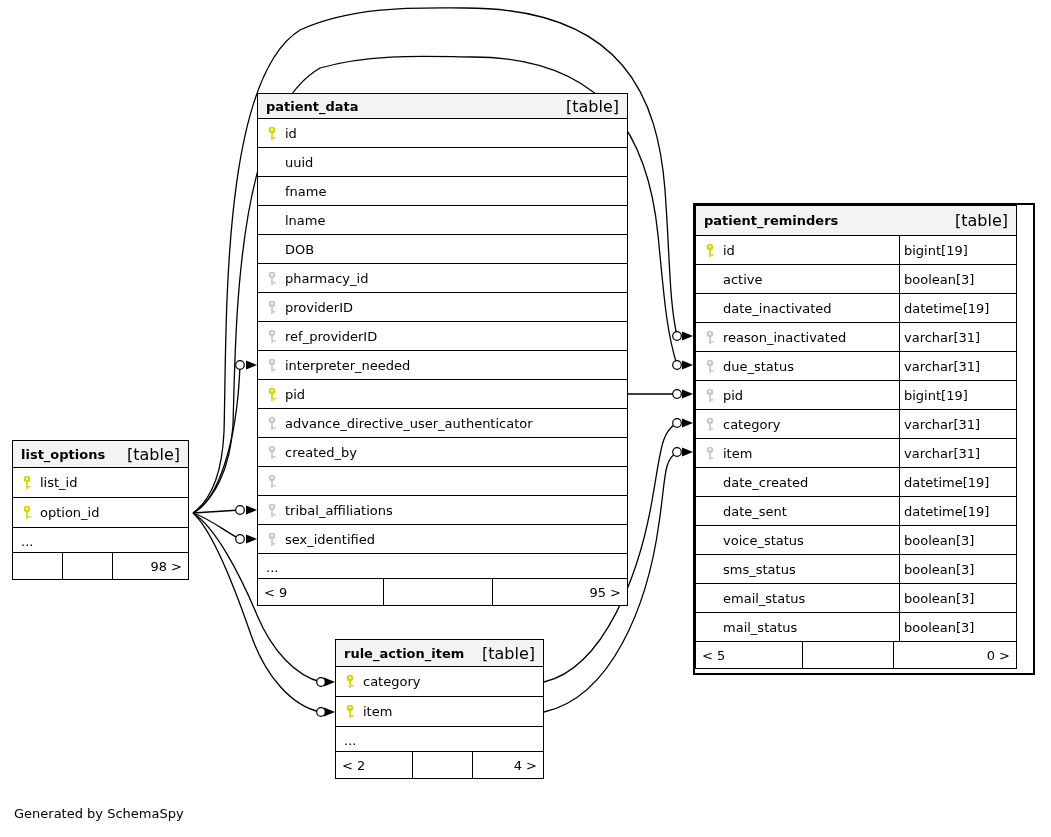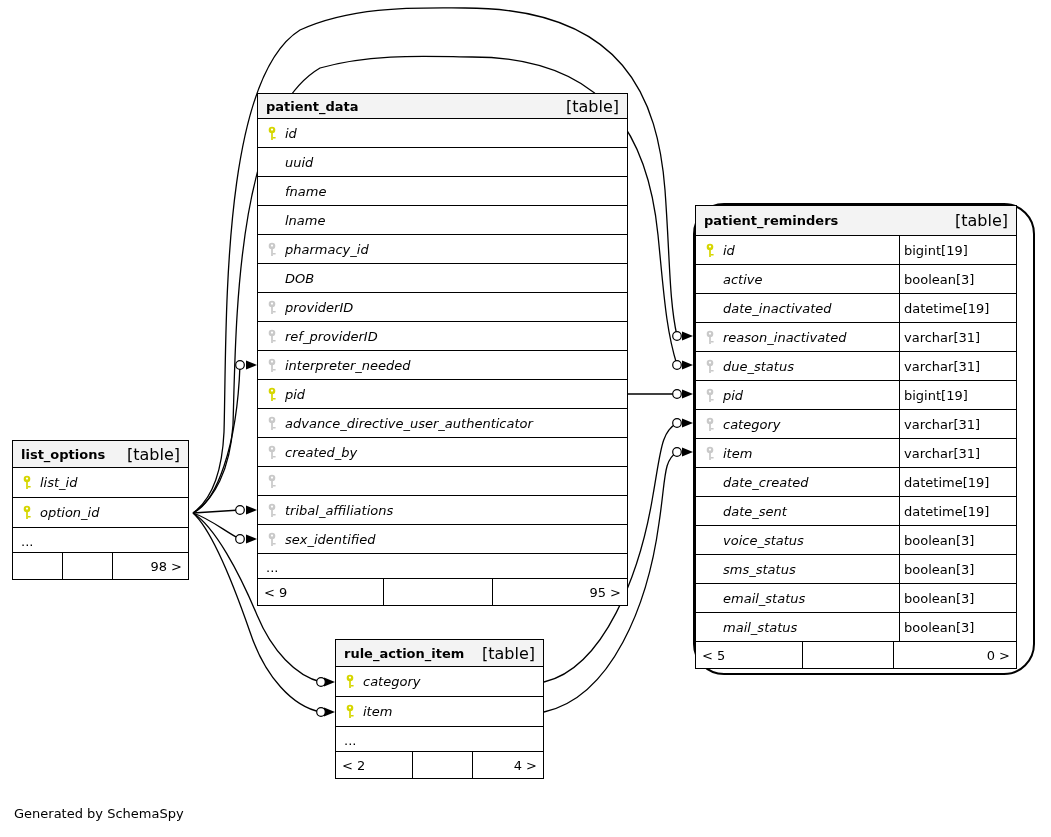--- a/index.html
+++ b/index.html
@@ -10,21 +10,21 @@
   #tables-root div.tnode{position:absolute;box-sizing:border-box;}
   .tblbox{background:#fff;border:1px solid #000;box-sizing:border-box;width:100%;}
   .emphw{border:2px solid #000;background:#fff;padding:0 16px 4px 0;}
   .emphw .tblbox{width:322px;}
   .hdr{display:flex;justify-content:space-between;align-items:center;background:#f3f3f3;
        border-bottom:1px solid #000;padding:0 8px;box-sizing:border-box;}
   .hdr .t{font-weight:bold;white-space:nowrap;}
   .hdr .tag{font-size:16px;white-space:nowrap;margin-left:10px;}
   .row{display:flex;align-items:center;border-bottom:1px solid #000;box-sizing:border-box;}
   .k{width:12px;flex:none;margin:0 7px 0 8px;display:flex;align-items:center;}
-  .n{flex:1;white-space:nowrap;overflow:hidden;font-style:italic;}
+  .n{flex:1;white-space:nowrap;overflow:hidden;}
   .ty{width:117px;flex:none;align-self:stretch;display:flex;align-items:center;
       border-left:1px solid #000;padding:0 4px;box-sizing:border-box;white-space:nowrap;}
   .dots{border-bottom:1px solid #000;box-sizing:border-box;padding:0 8px;display:flex;align-items:flex-end;line-height:1;padding-bottom:4px;}
   .ft{display:flex;box-sizing:border-box;}
   .ft span{border-right:1px solid #000;box-sizing:border-box;padding:0 6px;display:flex;align-items:center;flex:none;text-align:right;}
   .ft span:last-child{border-right:none;flex:1;justify-content:flex-end;}
   .credit{position:absolute;left:14px;top:806px;font-size:13px;}
 </style>
 </head>
 <body>
@@ -128,33 +128,33 @@
           </div>
           <div class="row" style="height:29px">
             <span class="k"></span>
             <span class="n">fname</span>
           </div>
           <div class="row" style="height:29px">
             <span class="k"></span>
             <span class="n">lname</span>
           </div>
           <div class="row" style="height:29px">
+            <span class="k"></span>
+            <span class="n">DOB</span>
+          </div>
+          <div class="row" style="height:29px">
             <span class="k">
               <svg width="12" height="15" viewBox="0 0 12 15">
                 <circle cx="6" cy="4" r="3.3" fill="#c9c9c9"></circle>
                 <circle cx="6" cy="3.6" r="1.15" fill="#fff"></circle>
                 <rect x="5.15" y="6.6" width="1.7" height="7.4" fill="#c9c9c9"></rect>
                 <rect x="6.8" y="11" width="2.8" height="1.5" fill="#c9c9c9"></rect>
               </svg>
             </span>
             <span class="n">pharmacy_id</span>
-          </div>
-          <div class="row" style="height:29px">
-            <span class="k"></span>
-            <span class="n">DOB</span>
           </div>
           <div class="row" style="height:29px">
             <span class="k">
               <svg width="12" height="15" viewBox="0 0 12 15">
                 <circle cx="6" cy="4" r="3.3" fill="#c9c9c9"></circle>
                 <circle cx="6" cy="3.6" r="1.15" fill="#fff"></circle>
                 <rect x="5.15" y="6.6" width="1.7" height="7.4" fill="#c9c9c9"></rect>
                 <rect x="6.8" y="11" width="2.8" height="1.5" fill="#c9c9c9"></rect>
               </svg>
             </span>
@@ -284,21 +284,21 @@
             <span class="n">item</span>
           </div>
           <div class="dots" style="height:25px">...</div>
           <div class="ft" style="height:26px">
             <span style="width:77px">&lt; 2</span>
             <span style="width:60px"></span>
             <span>4 &gt;</span>
           </div>
         </div>
       </div>
-      <div class="tnode emphw" style="left: 693px; top: 203px; width: 342px; border-radius: 31px;">
+      <div class="tnode emphw" style="left: 693px; top: 203px; width: 342px;">
         <div class="tblbox">
           <div class="hdr" style="height:30px">
             <span class="t">patient_reminders</span>
             <span class="tag">[table]</span>
           </div>
           <div class="row" style="height:29px">
             <span class="k">
               <svg width="12" height="15" viewBox="0 0 12 15">
                 <circle cx="6" cy="4" r="3.3" fill="#d6d600"></circle>
                 <circle cx="6" cy="3.6" r="1.15" fill="#fff"></circle>

